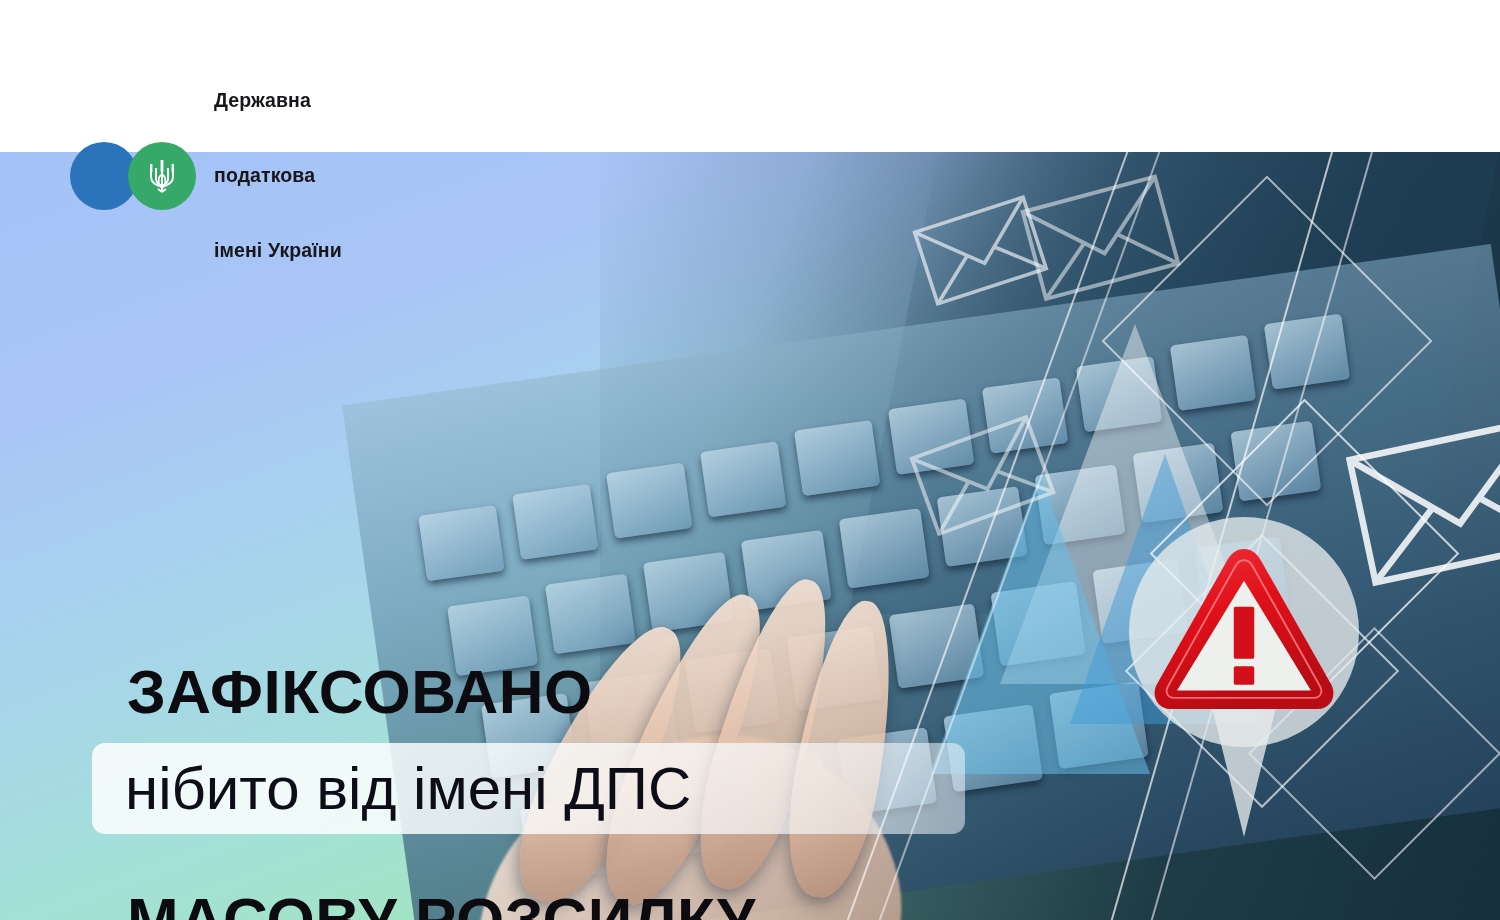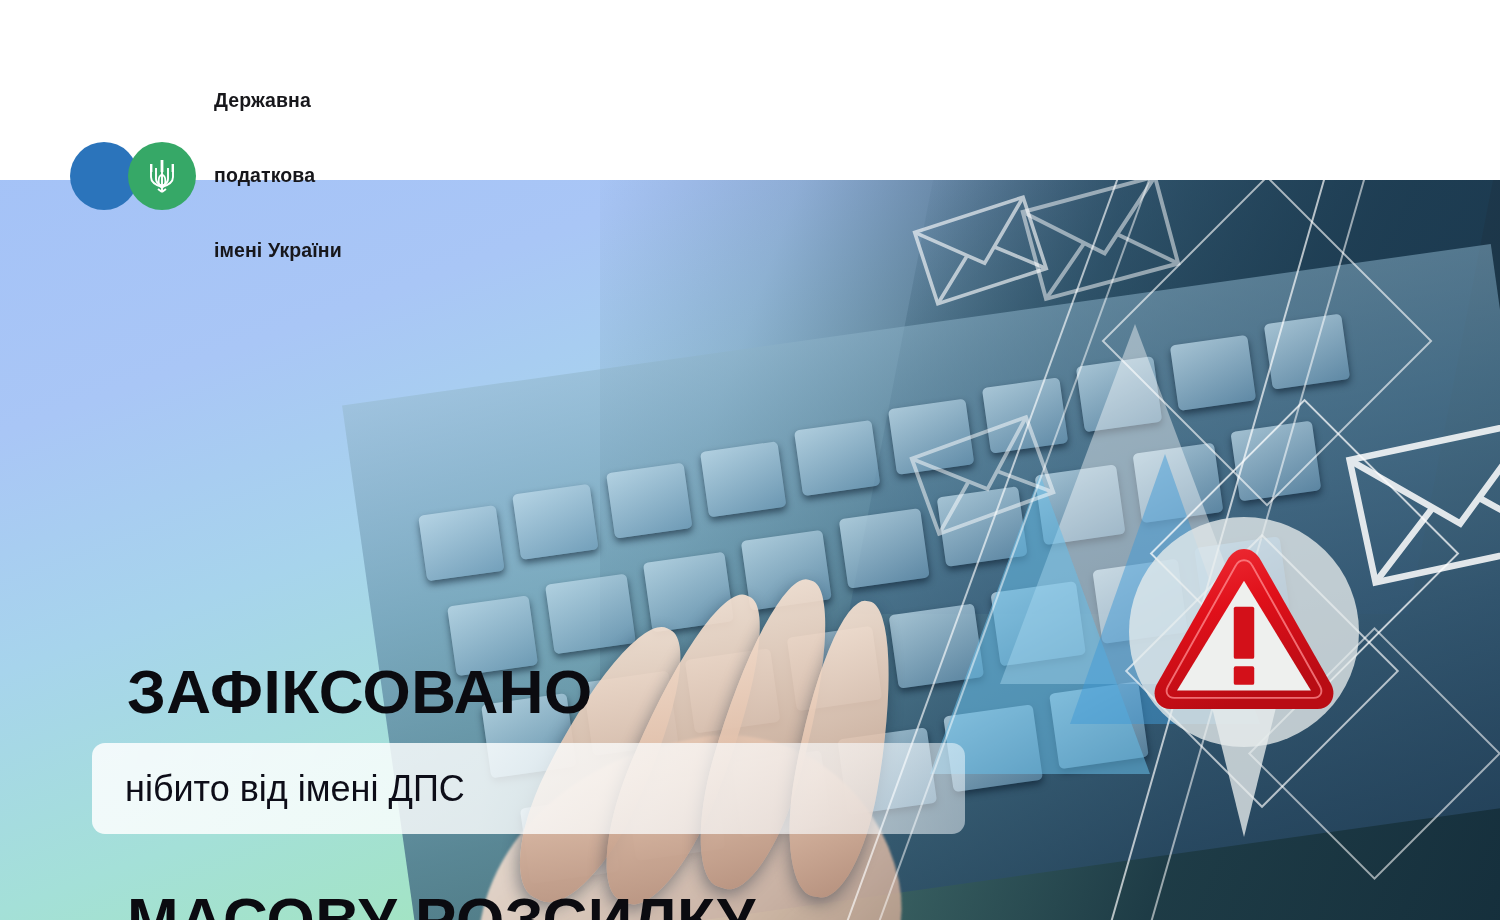--- a/index.html
+++ b/index.html
@@ -5,21 +5,21 @@
   html,body{margin:0;padding:0;}
   body{
     width:1500px;height:920px;overflow:hidden;
     font-family:"Liberation Sans", sans-serif;
     background:#fff;
   }
   #stage{position:relative;width:1500px;height:920px;overflow:hidden;background:#fff;}
 
   
   #header{
-    position:absolute;left:0;top:0;width:1500px;height:180px;
+    position:absolute;left:0;top:0;width:1500px;height:152px;
     background:#ffffff;z-index:60;
   }
   #logo-wrap{position:absolute;left:70px;top:38px;display:flex;align-items:center;}
   .logo-circle{width:68px;height:68px;border-radius:50%;position:relative;flex:0 0 auto;}
   #logo-circle-blue{background:#2b74bb;}
   #logo-circle-green{background:#36a867;margin-left:-10px;}
   #trident{position:absolute;left:50%;top:50%;transform:translate(-50%,-50%);width:34px;height:40px;}
   #logo-text{
     margin-left:18px;font-size:19.5px;line-height:25px;font-weight:bold;
     color:#17171b;letter-spacing:0.1px;white-space:pre;
@@ -112,21 +112,21 @@
     letter-spacing:0.5px;text-transform:uppercase;white-space:pre;
   }
   #headline span{display:block;}
   #subtitle-bar{
     position:absolute;left:92px;top:599px;width:873px;height:91px;
     border-radius:13px;z-index:40;
     background:linear-gradient(100deg, rgba(255,255,255,0.85) 0%, rgba(253,255,255,0.82) 45%, rgba(250,253,255,0.66) 78%, rgba(246,251,255,0.5) 100%);
   }
   #subtitle-text{
     position:absolute;left:33px;top:17px;
-    font-size:36px;line-height:57px;font-weight:normal;color:#0d0d18;
+    font-size:60px;line-height:57px;font-weight:normal;color:#0d0d18;
     white-space:pre;
   }
 </style>
 </head>
 <body>
 
 <div id="stage">
 
   <div id="header">
     <div id="logo-wrap">

